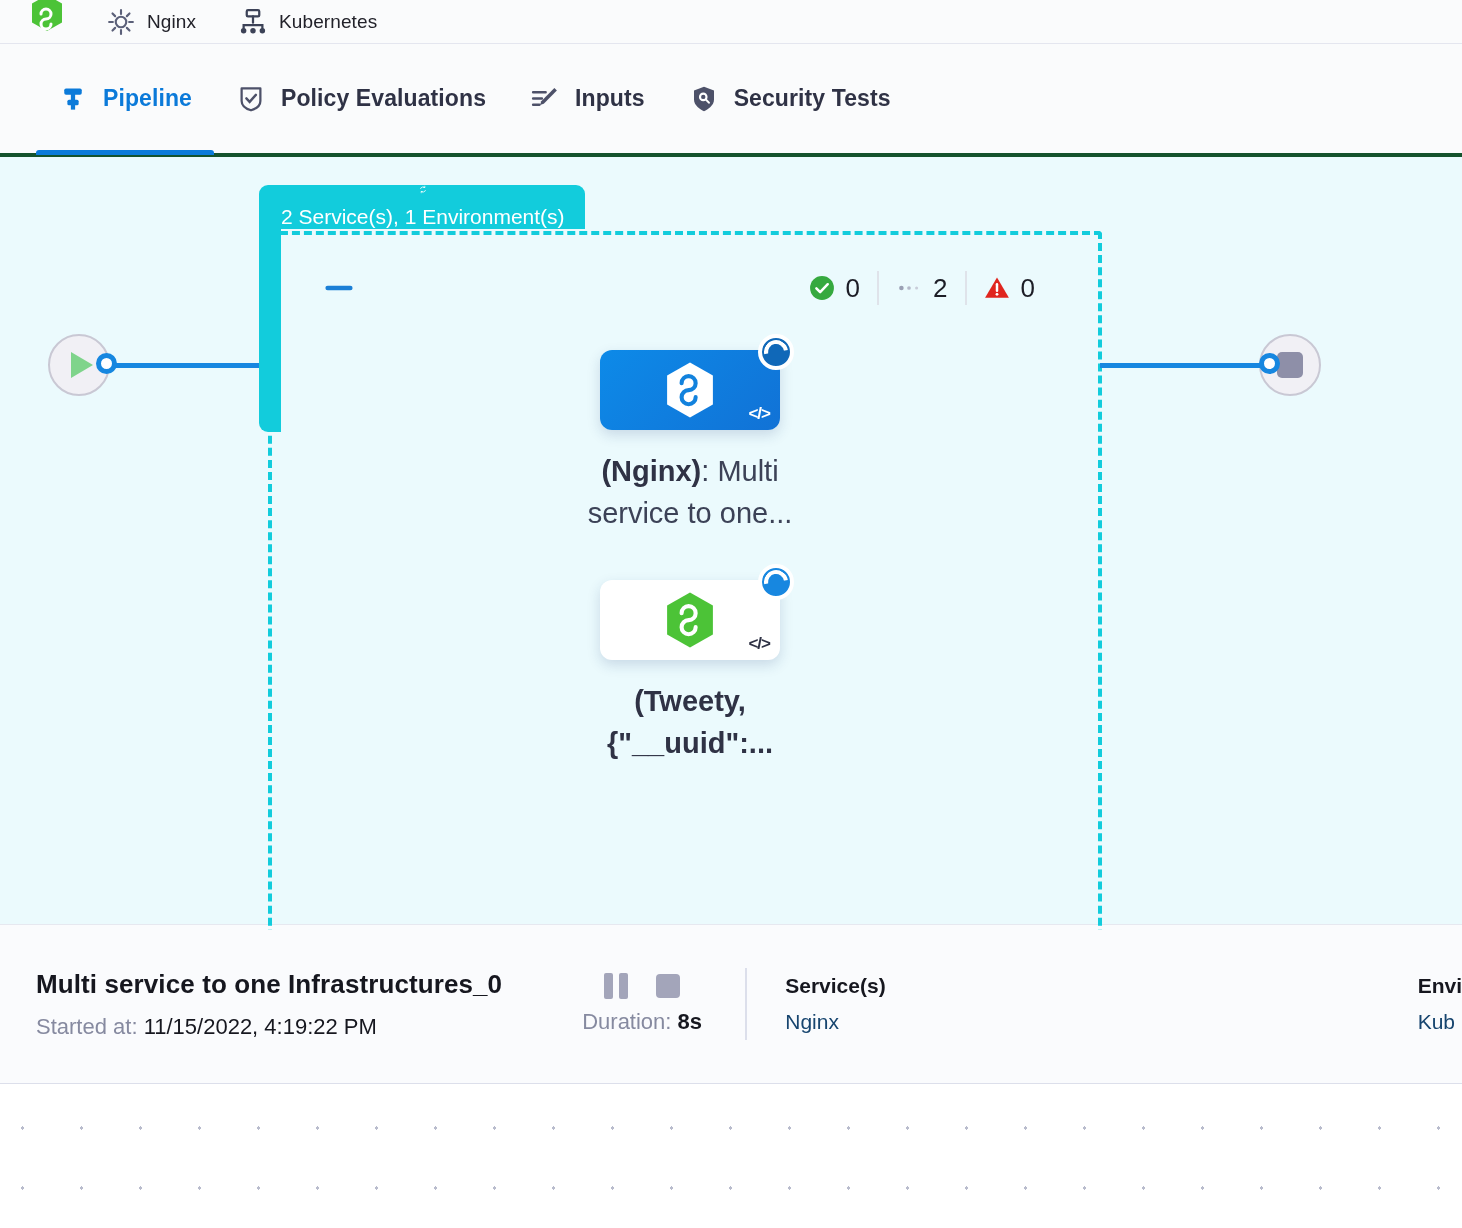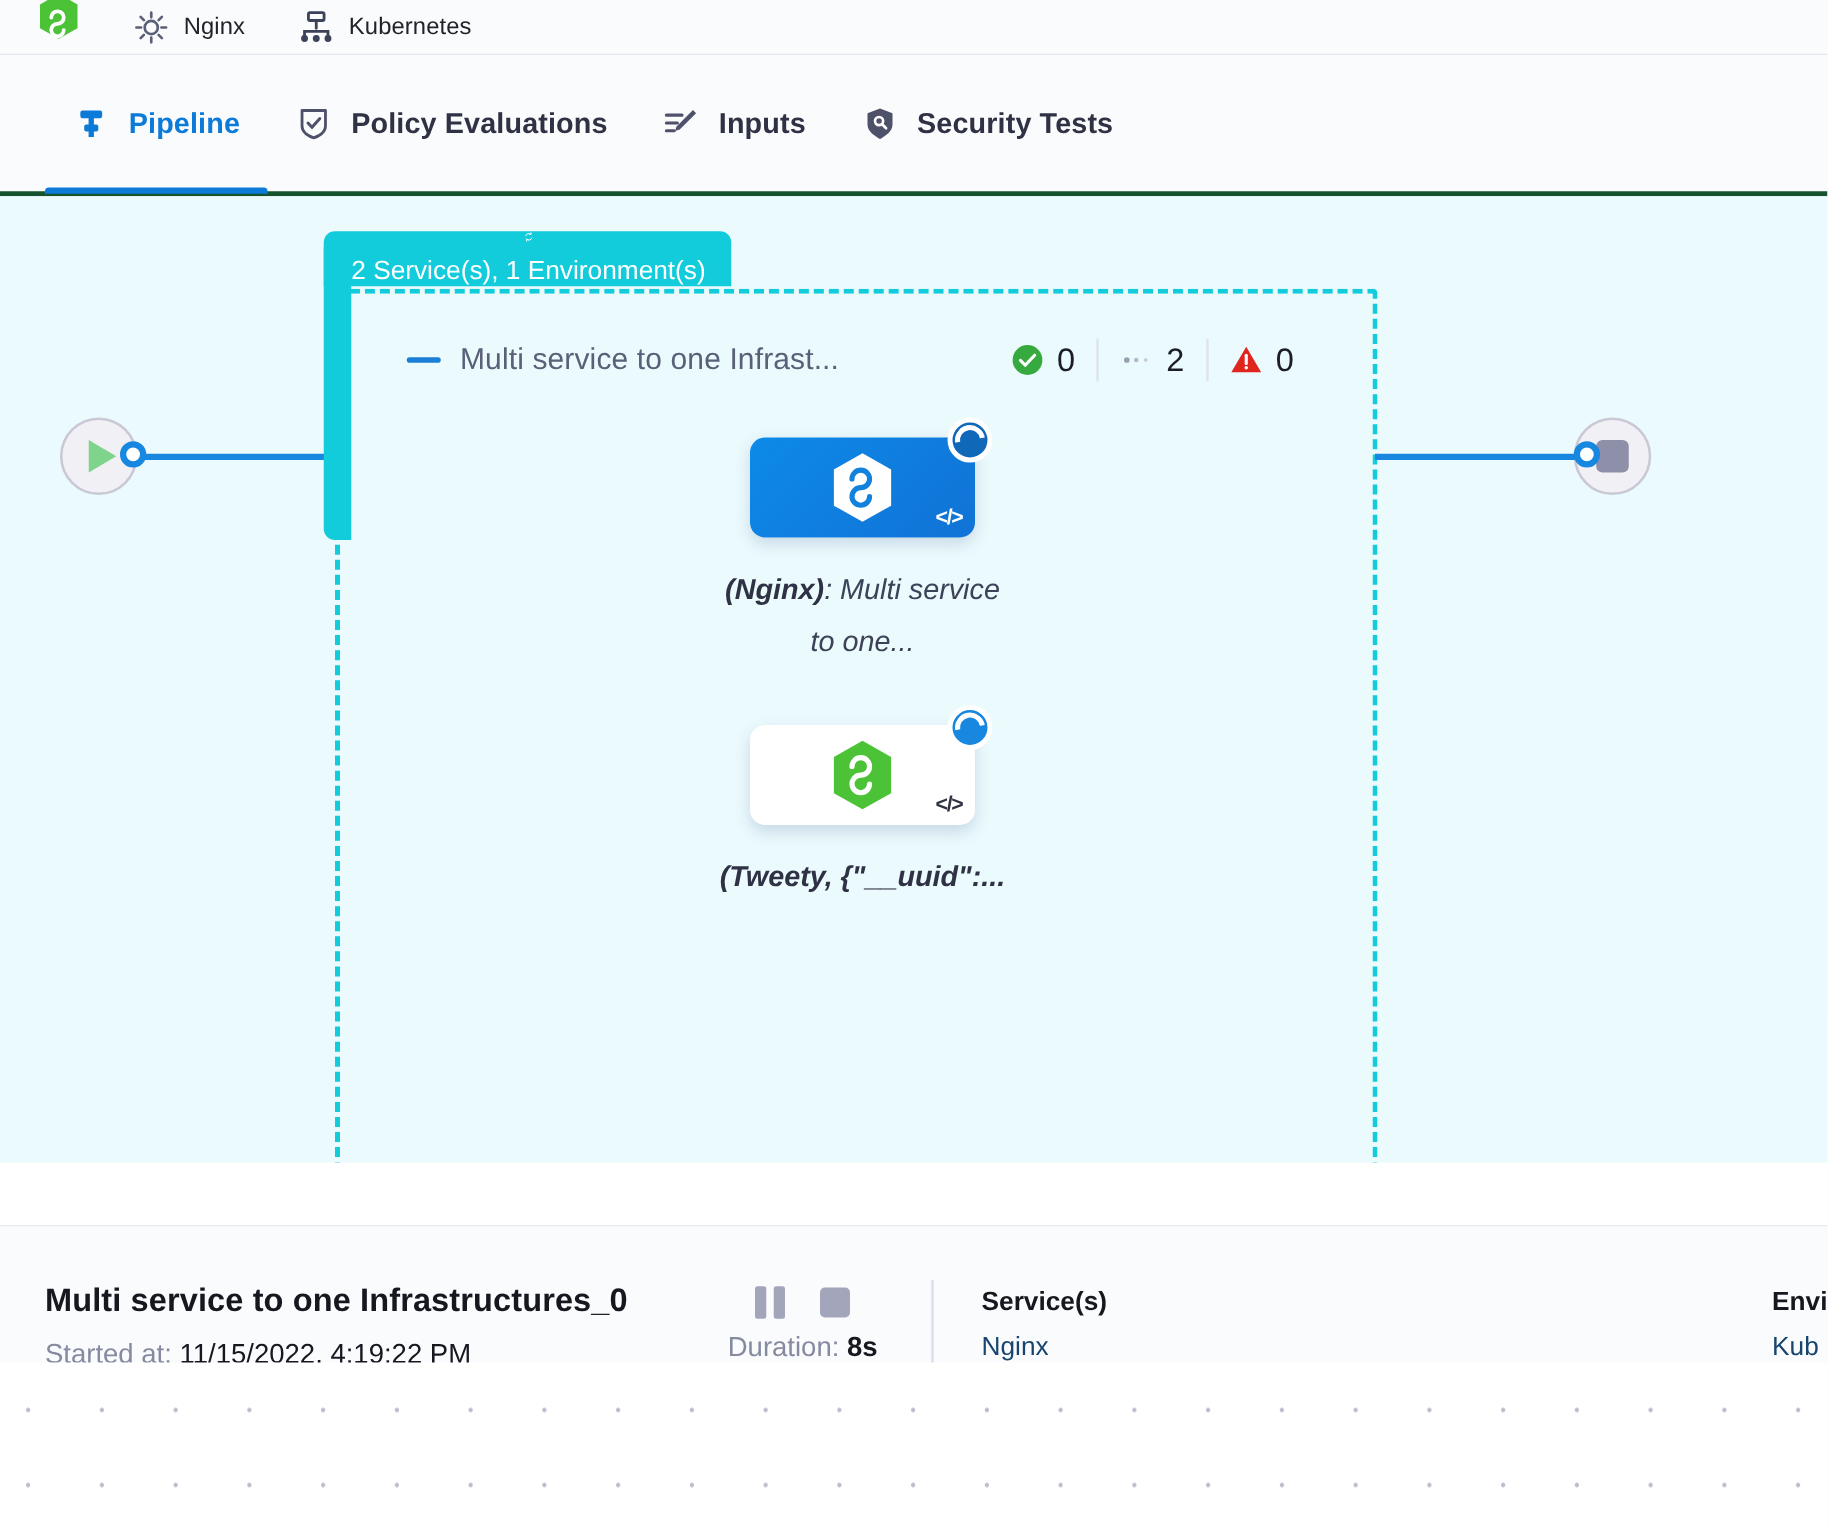--- a/index.html
+++ b/index.html
@@ -117,29 +117,29 @@
     z-index: 7;
   }
   .node-status.spin { background: #1068b8; }
   .node-status .arc {
     position: absolute; inset: 2px; border-radius: 50%;
     border: 4px solid #ffffff; border-right-color: transparent; border-bottom-color: transparent;
     transform: rotate(35deg);
   }
   .node-label {
     margin-top: 20px; width: 240px; margin-left: -30px;
-    text-align: center; font-size: 23px; line-height: 42px;
-    color: #3c4257; font-weight: 400; font-style: italic;
+    text-align: center; font-size: 29px; line-height: 42px;
+    color: #3c4257; font-weight: 400;
   }
   .node-label b { font-weight: 700; color: #2f3245; }
   .node-label.all-bold { font-weight: 700; color: #2f3245; }
 
   
   .detail {
-    position: absolute; left: 0; top: 980px; width: 1462px; height: 160px;
+    position: absolute; left: 0; top: 924px; width: 1462px; height: 160px;
     background: #fafbfd; border-top: 1px solid #e6e8f0; border-bottom: 1px solid #dcdfeb;
     display: flex; align-items: center;
   }
   .detail-main { padding-left: 36px; width: 560px; }
   .detail-title { font-size: 26px; font-weight: 700; color: #16171f; letter-spacing: .1px; }
   .detail-sub { margin-top: 14px; font-size: 22px; color: #16171f; }
   .detail-sub .muted { color: #868aa0; }
   .detail-dur { width: 215px; text-align: center; }
   .dur-ctrls { display: flex; align-items: center; justify-content: center; gap: 28px; margin-bottom: 10px; }
   .pause-btn { display: flex; gap: 6px; cursor: pointer; }
@@ -254,21 +254,20 @@
         <path d="M16.8 3.2l.2 3.6-3.6-.3" fill="none" stroke="#fff" stroke-width="2" stroke-linecap="round" stroke-linejoin="round"></path>
         <path d="M7.2 20.8l-.2-3.6 3.6.3" fill="none" stroke="#fff" stroke-width="2" stroke-linecap="round" stroke-linejoin="round"></path>
       </svg>
       <span class="group-badge-label">2 Service(s), 1 Environment(s)</span>
     </div>
 
     <div class="stage-head">
       <svg class="collapse-ico" viewBox="0 0 24 24">
         <path d="M4 12h16" stroke="#1b7fd6" stroke-width="3.2" stroke-linecap="round"></path>
       </svg>
-      <span class="stage-title">Multi service to one Infrast...</span>
 
       <div class="counters">
         <div class="counter">
           <svg class="cico" viewBox="0 0 24 24">
             <circle cx="12" cy="12" r="11" fill="#36a93f"></circle>
             <path d="M6.8 12.3l3.5 3.6 7-7.4" fill="none" stroke="#ffffff" stroke-width="2.3" stroke-linecap="round" stroke-linejoin="round"></path>
           </svg>
           <span class="counter-num">0</span>
         </div>
         <div class="counter">

